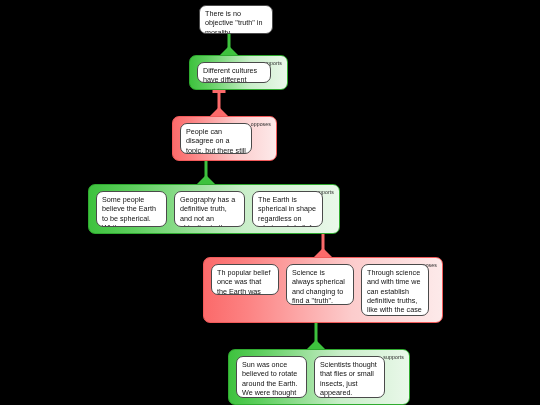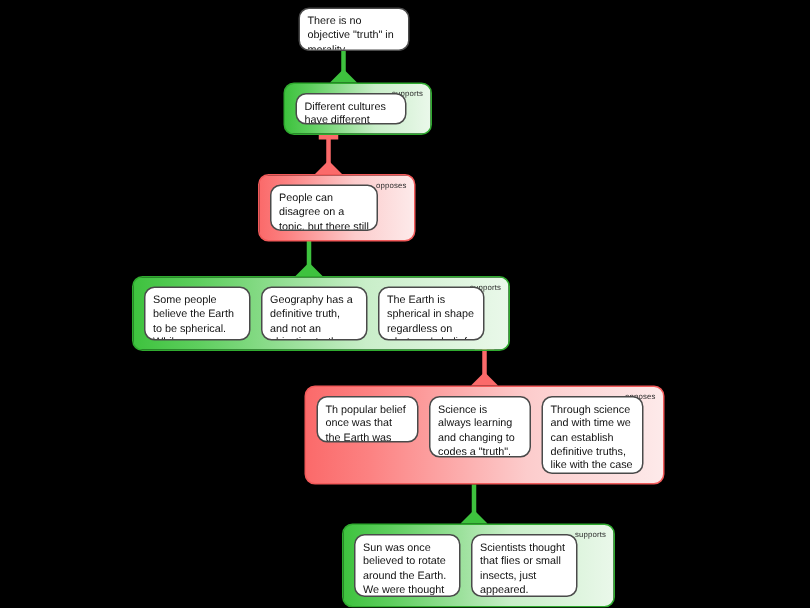--- a/index.html
+++ b/index.html
@@ -161,21 +161,21 @@
     <div class="claim" style="width:71px;">Some people believe the Earth to be spherical. While some believe it to be flat.</div>
     <div class="claim" style="width:71px;">Geography has a definitive truth, and not an objective truth.</div>
     <div class="claim" style="width:71px;">The Earth is spherical in shape regardless on what one's beliefs are.</div>
   </div>
 </div>
 
 <div class="card opposes" style="left:203px; top:257px; width:240px; height:66px;">
   <span class="badge">opposes</span>
   <div class="card-inner">
     <div class="claim" style="width:68px; height:31px;">Th popular belief once was that the Earth was flat.</div>
-    <div class="claim" style="width:68px; height:41px;">Science is always learning and changing to codes a "truth".</div>
+    <div class="claim" style="width:68px; height:41px;">Science is always spherical and changing to find a "truth".</div>
     <div class="claim" style="width:68px;">Through science and with time we can establish definitive truths, like with the case of morality.</div>
   </div>
 </div>
 
 <div class="card supports" style="left:228px; top:349px; width:182px; height:56px;">
   <span class="badge">supports</span>
   <div class="card-inner">
     <div class="claim" style="width:71px;">Sun was once believed to rotate around the Earth. We were thought to be the center of the solar system.</div>
     <div class="claim" style="width:71px;">Scientists thought that flies or small insects, just appeared. Spontaneous generation.</div>
   </div>

